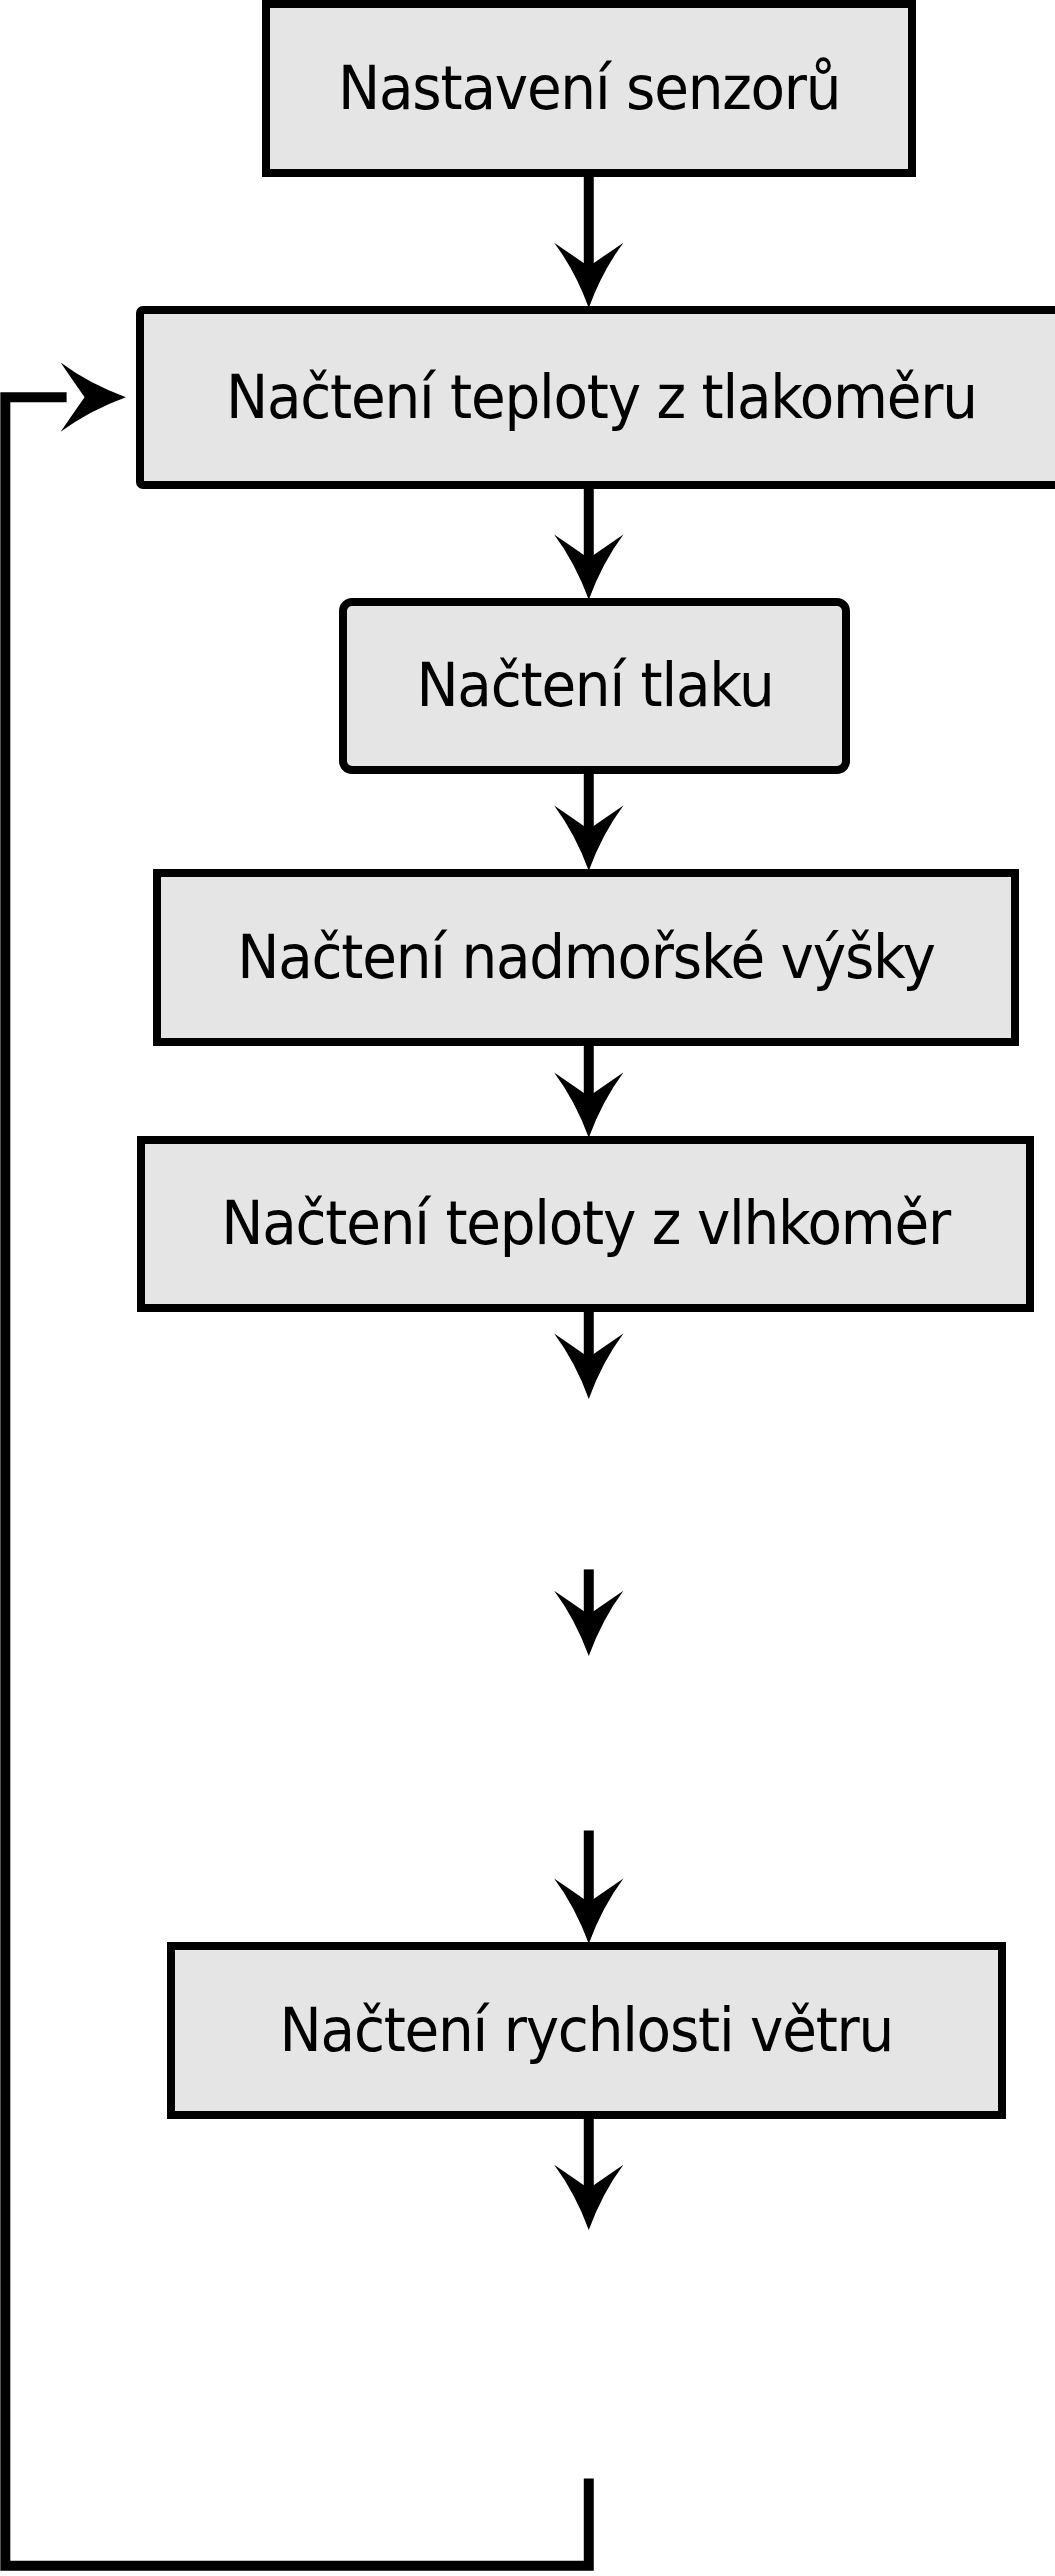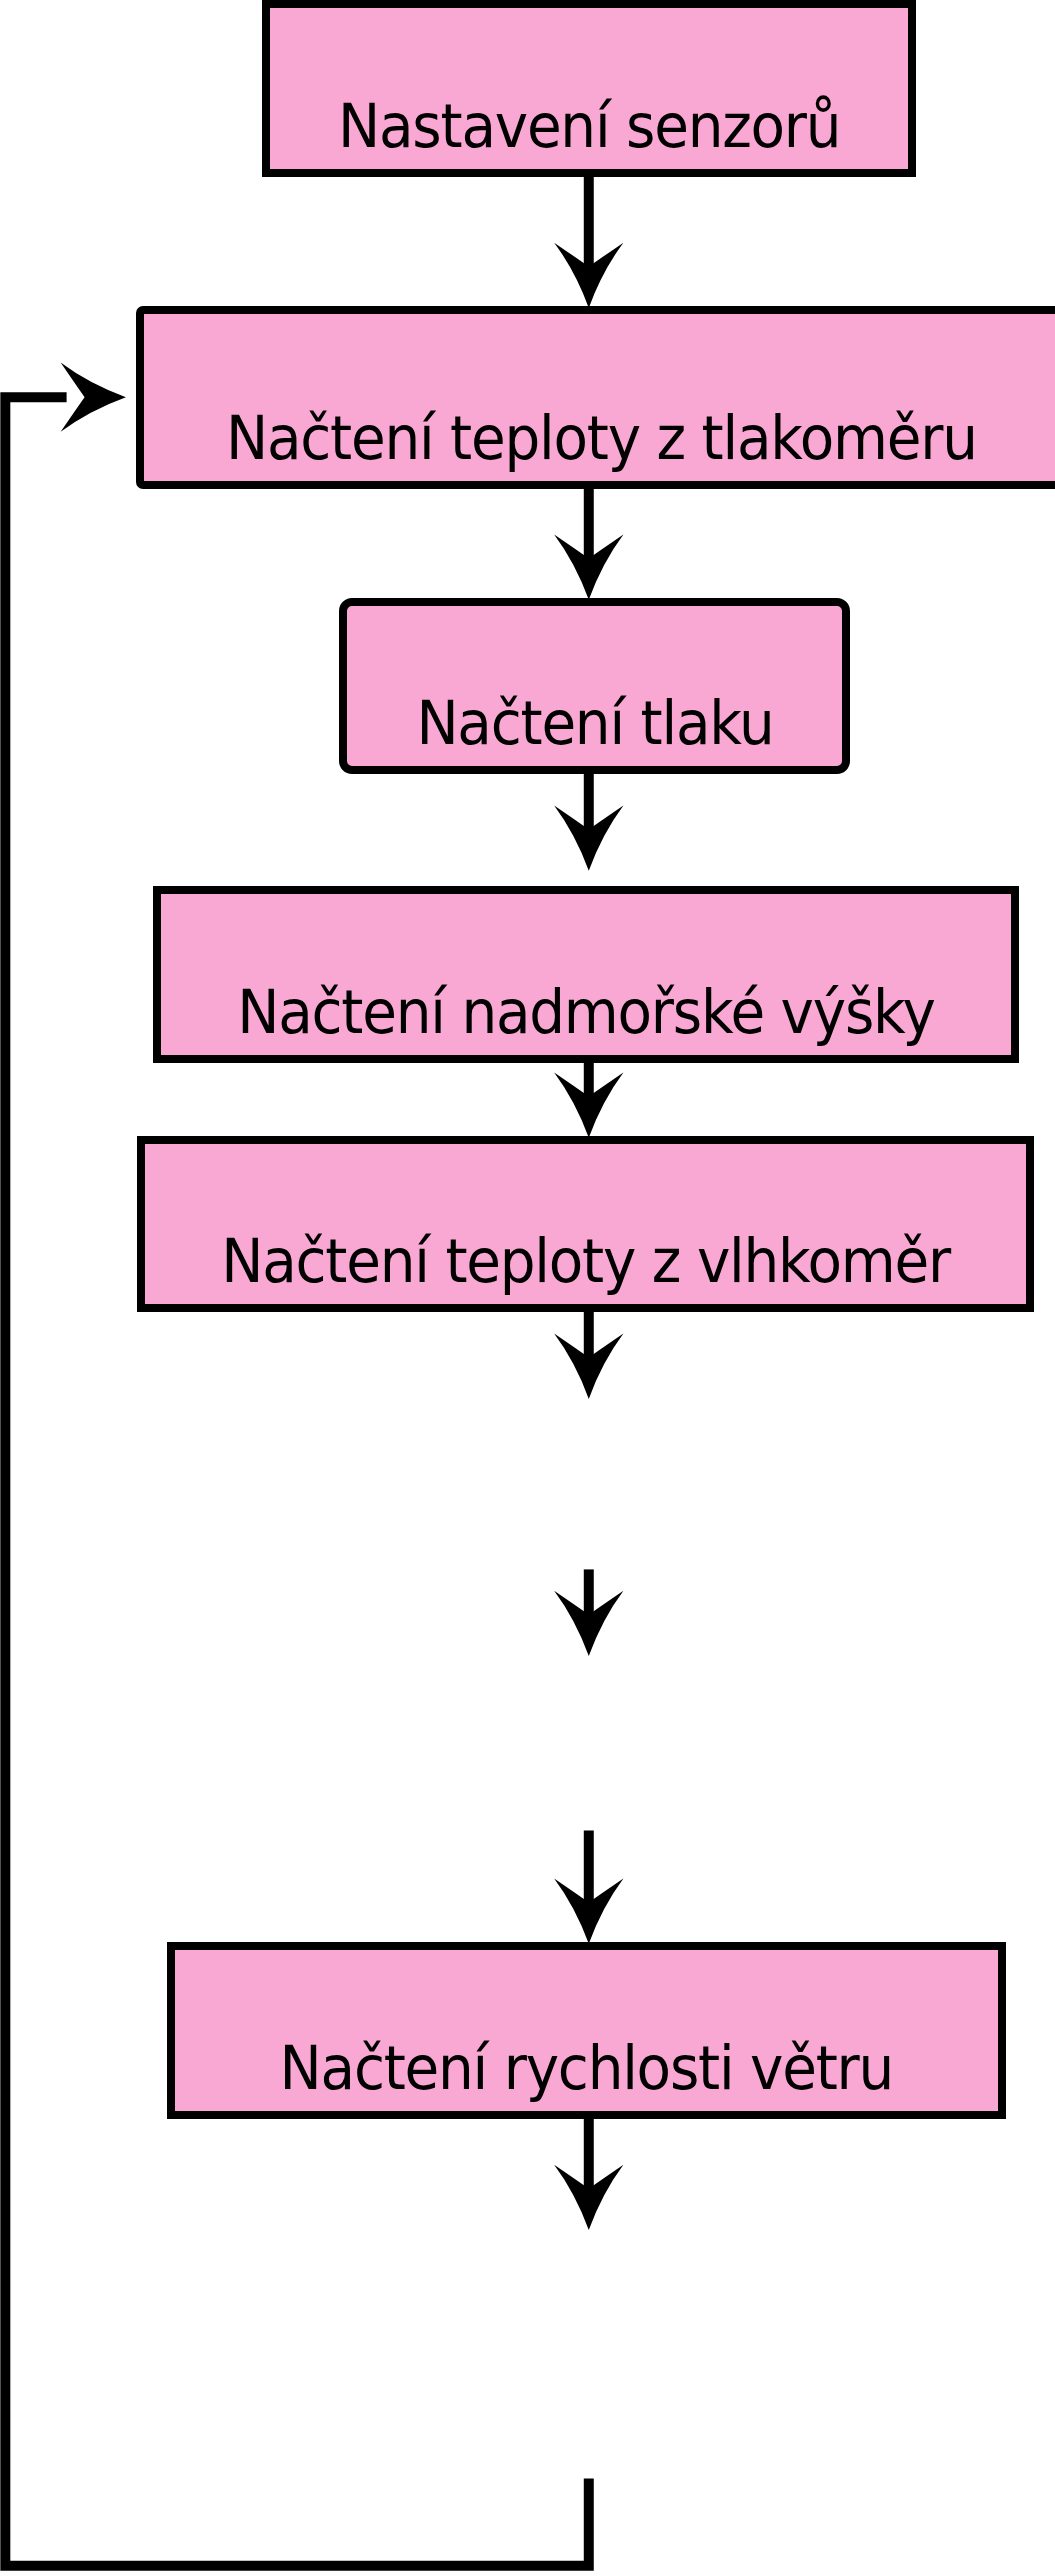--- a/index.html
+++ b/index.html
@@ -8,22 +8,22 @@
     width:1055px;height:2576px;
     background:#ffffff;
     font-family:"DejaVu Sans","Liberation Sans",sans-serif;
     overflow:hidden;
   }
   .connectors{position:absolute;left:0;top:0;width:1055px;height:2576px;}
   .node{
     position:absolute;
     box-sizing:border-box;
     border:8.7px solid #000000;
-    background:#f9a8d4;
-    display:flex;align-items:flex-end;justify-content:center;
+    background:#e5e5e5;
+    display:flex;align-items:center;justify-content:center;
     text-align:center;color:#000000;
   }
   .node .label{
     font-size:60px;
     letter-spacing:-1.3px;
     line-height:1.42;
     white-space:nowrap;
     transform:scaleX(0.94);
     transform-origin:center center;
   }
@@ -65,21 +65,21 @@
   </div>
 
   <div class="node" style="left:136px;top:306px;width:930px;height:183px;border-radius:7px;">
     <span class="label">Načtení teploty z tlakoměru</span>
   </div>
 
   <div class="node" style="left:339px;top:598px;width:511px;height:176px;border-radius:13px;">
     <span class="label">Načtení tlaku</span>
   </div>
 
-  <div class="node" style="left:153px;top:869px;width:866px;height:177px;margin-top:17px;">
+  <div class="node" style="left:153px;top:869px;width:866px;height:177px;">
     <span class="label">Načtení nadmořské výšky</span>
   </div>
 
   <div class="node" style="left:137px;top:1136px;width:897px;height:176px;">
     <span class="label">Načtení teploty z vlhkoměr</span>
   </div>
 
 
 
   <div class="node" style="left:167px;top:1942px;width:839px;height:177px;">

